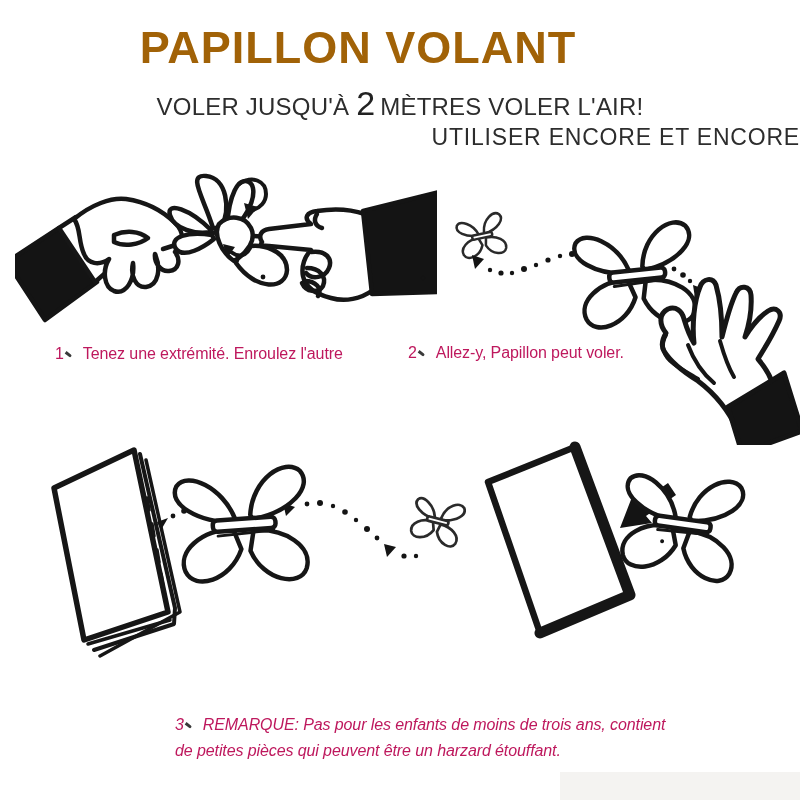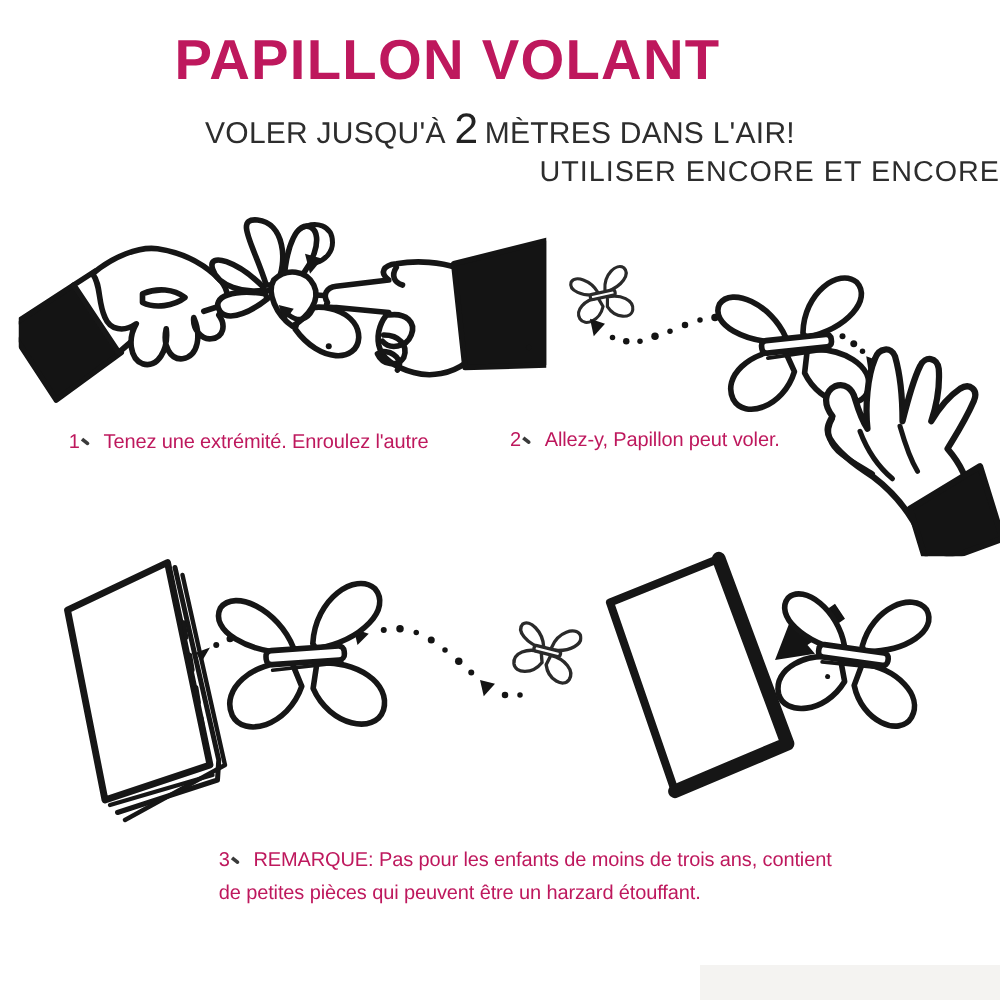--- a/index.html
+++ b/index.html
@@ -5,21 +5,21 @@
   html,body{margin:0;padding:0;}
   body{
     width:800px;height:800px;position:relative;overflow:hidden;
     background:#ffffff;
     font-family:"Liberation Sans","DejaVu Sans",sans-serif;
     -webkit-font-smoothing:antialiased;
   }
   .abs{position:absolute;}
   .title{
     left:0;top:22px;width:716px;text-align:center;
-    font-size:45px;font-weight:bold;letter-spacing:1px;color:#be185d;
+    font-size:45px;font-weight:bold;letter-spacing:1px;color:#a16207;
   }
   .subtitle{
     left:0;top:84px;width:800px;text-align:center;
     font-size:24px;font-weight:400;color:#2d2d2d;letter-spacing:0.2px;
   }
   .subtitle .big-num{font-size:34px;margin:0 5px 0 7px;color:#222;}
   .tagline{
     left:0;top:124px;width:800px;text-align:right;
     font-size:23px;font-weight:400;color:#2d2d2d;letter-spacing:0.8px;
   }
@@ -27,31 +27,31 @@
     font-size:16px;color:#be185d;line-height:1.65;letter-spacing:-0.1px;
   }
   .step-num{margin-right:4px;white-space:nowrap;}
   .cjk-comma{display:inline-block;width:15px;height:0.85em;position:relative;}
   .cjk-comma::after{
     content:"";position:absolute;left:1px;bottom:3px;width:7px;height:2.6px;
     background:#3a3a3a;border-radius:0 2px 2px 0;transform:rotate(38deg);
   }
   .step1{left:55px;top:341px;width:350px;}
   .step2{left:408px;top:340px;width:300px;}
-  .step3{left:175px;top:676px;width:520px;}
+  .step3{left:175px;top:712px;width:520px;font-style:italic;}
   svg{display:block;}
   .edge-shadow{left:560px;top:772px;width:240px;height:28px;background:#f4f3f1;}
 </style>
 </head>
 <body>
 
 <div class="abs title">PAPILLON VOLANT</div>
 
 <div class="abs subtitle">
-  <span>VOLER JUSQU'À</span><span class="big-num">2</span><span>MÈTRES DANS L'AIR!</span>
+  <span>VOLER JUSQU'À</span><span class="big-num">2</span><span>MÈTRES VOLER L'AIR!</span>
 </div>
 
 <div class="abs tagline">UTILISER ENCORE ET ENCORE</div>
 
 <svg class="abs" style="left:15px;top:168px;" width="422" height="172" viewBox="0 0 422 172">
   <g stroke="#161616" stroke-width="4.5" fill="#ffffff" stroke-linejoin="round" stroke-linecap="round">
 
     <g>
       <path d="M-8 94 L44 60 L82 114 L30 152 Z" fill="#141414" stroke="#141414"></path>
       <path d="M44 60 L61 49 L95 101 L80 114 Z" fill="#ffffff" stroke="#161616"></path>

